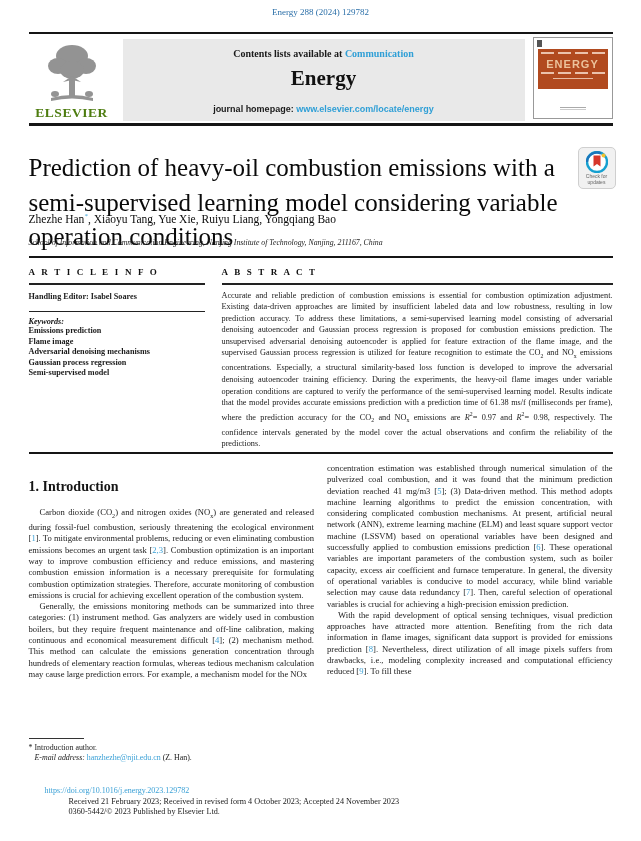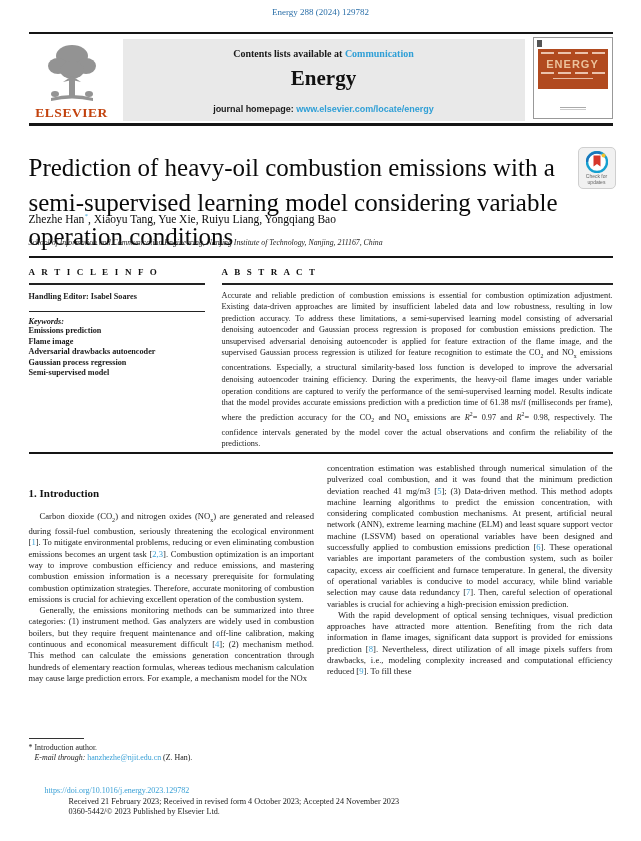--- a/index.html
+++ b/index.html
@@ -12,21 +12,21 @@
   .rule { position:absolute; left:14px; right:14px; background:#151515; }
 
   
   .citation { position:absolute; top:7px; left:0; right:0; text-align:center;
     font-size:9px; color:#2b6fa8; }
 
   
   .masthead { position:absolute; top:37px; left:14px; right:14px; height:84px; display:flex; }
   .logo-box { width:86px; display:flex; flex-direction:column; align-items:center; justify-content:flex-end; }
   .logo-box svg { display:block; }
-  .elsevier-word { font-size:13.5px; font-weight:bold; color:#c2410c; letter-spacing:0.5px; margin-top:1px; }
+  .elsevier-word { font-size:13.5px; font-weight:bold; color:#4d7c0f; letter-spacing:0.5px; margin-top:1px; }
   .banner { flex:1; background:#e9e9e9; margin:2px 8px 0 8px; text-align:center; padding-top:9px; height:82px; }
   .banner .line1 { font-size:10px; font-weight:bold; color:#1a1a1a; }
   .banner .line1 .sd { color:#2f9fd6; }
   .banner .jtitle { font-size:21px; font-weight:bold; margin-top:7px; color:#111; }
   .banner .line3 { font-family:"Liberation Sans", sans-serif; font-size:9px; font-weight:bold; margin-top:13px; color:#1a1a1a; }
   .banner .line3 .url { color:#2f9fd6; }
   .cover { width:80px; height:82px; border:1px solid #999; background:#fff; position:relative; }
   .cover .mini-mark { position:absolute; top:2px; left:3px; width:5px; height:7px; background:#555; }
   .cover .rust { position:absolute; top:11px; left:4px; right:4px; height:40px; background:#b14a1f; }
   .dashrow { display:flex; justify-content:space-between; padding:3px 3px 0 3px; }
@@ -57,21 +57,21 @@
   .hrule { height:1.5px; background:#222; margin:6px 0 5px 0; }
   .editor { font-size:8.2px; font-weight:600; color:#222; padding:2px 0 4px 0; }
   .kw-label { font-size:8.2px; font-style:italic; font-weight:600; margin-top:3px; }
   .kw { font-size:8.2px; font-weight:600; line-height:10.6px; color:#1a1a1a; }
   .abstract-text { font-size:8.25px; line-height:11.55px; text-align:justify; color:#1a1a1a; margin-top:2px; }
 
   
   .body-wrap { position:absolute; top:463px; left:14px; right:14px; display:flex; }
   .col { width:298px; }
   .col.left { margin-right:13px; }
-  .sec-title { font-size:11px; font-weight:bold; margin-top:24px; margin-bottom:12px; }
+  .sec-title { font-size:14px; font-weight:bold; margin-top:16px; margin-bottom:12px; }
   .para { font-size:8.6px; line-height:11.3px; text-align:justify; color:#1a1a1a; }
   .para.indent { text-indent:11px; }
   .para + .para { margin-top:0; }
 
   .seg-sub { vertical-align:sub; font-size:70%; }
   .seg-sup { vertical-align:super; font-size:70%; }
   .seg-italic { font-style:italic; }
   .seg-cite { color:#3aa0d6; }
   .seg-link { color:#3aa0d6; }
   .seg-authsup { color:#3aa0d6; vertical-align:super; font-size:62%; }
@@ -166,21 +166,21 @@
 
   <div class="info-wrap">
     <div class="info-left">
       <div class="sec-head">A R T I C L E   I N F O</div>
       <div class="hrule"></div>
       <div class="editor">Handling Editor: Isabel Soares</div>
       <div class="hrule"></div>
       <div class="kw-label">Keywords:</div>
       <div class="kw">Emissions prediction</div>
       <div class="kw">Flame image</div>
-      <div class="kw">Adversarial drawbacks autoencoder</div>
+      <div class="kw">Adversarial denoising mechanisms</div>
       <div class="kw">Gaussian process regression</div>
       <div class="kw">Semi-supervised model</div>
     </div>
     <div class="info-right">
       <div class="sec-head">A B S T R A C T</div>
       <div class="hrule"></div>
       <div class="abstract-text"><span>Accurate and reliable prediction of combustion emissions is essential for combustion optimization adjustment. Existing data-driven approaches are limited by insufficient labeled data and low robustness, resulting in low prediction accuracy. To address these limitations, a semi-supervised learning model consisting of adversarial denoising autoencoder and Gaussian process regression is proposed for combustion emissions prediction. The unsupervised adversarial denoising autoencoder is applied for feature extraction of the flame image, and the supervised Gaussian process regression is utilized for feature recognition to estimate the CO</span><span class="seg-sub">2</span><span> and NO</span><span class="seg-sub">x</span><span> emissions concentrations. Especially, a structural similarity-based loss function is developed to improve the adversarial denoising autoencoder training efficiency. During the experiments, the heavy-oil flame images under variable operation conditions are captured to verify the performance of the semi-supervised learning model. Results indicate that the model provides accurate emissions prediction with a prediction time of 61.38 ms/f (milliseconds per frame), where the prediction accuracy for the CO</span><span class="seg-sub">2</span><span> and NO</span><span class="seg-sub">x</span><span> emissions are </span><span class="seg-italic">R</span><span class="seg-sup">2</span><span>= 0.97 and </span><span class="seg-italic">R</span><span class="seg-sup">2</span><span>= 0.98, respectively. The confidence intervals generated by the model cover the actual observations and confirm the reliability of the predictions.</span></div>
     </div>
   </div>
 
@@ -194,21 +194,21 @@
     </div>
     <div class="col">
       <p class="para"><span>concentration estimation was established through numerical simulation of the pulverized coal combustion, and it was found that the minimum prediction deviation reached 41 mg/m3 [</span><span class="seg-cite">5</span><span>]; (3) Data-driven method. This method adopts machine learning algorithms to predict the emission concentration, with considering complicated combustion mechanisms. At present, artificial neural network (ANN), extreme learning machine (ELM) and least square support vector machine (LSSVM) based on operational variables have been designed and successfully applied to combustion emissions prediction [</span><span class="seg-cite">6</span><span>]. These operational variables are important parameters of the combustion system, such as boiler capacity, excess air coefficient and furnace temperature. In general, the diversity of operational variables is conducive to model accuracy, while blind variable selection may cause data redundancy [</span><span class="seg-cite">7</span><span>]. Then, careful selection of operational variables is crucial for achieving a high-precision emission prediction.</span></p>
       <p class="para indent"><span>With the rapid development of optical sensing techniques, visual prediction approaches have attracted more attention. Benefiting from the rich data information in flame images, significant data support is provided for emissions prediction [</span><span class="seg-cite">8</span><span>]. Nevertheless, direct utilization of all image pixels suffers from drawbacks, i.e., modeling complexity increased and computational efficiency reduced [</span><span class="seg-cite">9</span><span>]. To fill these</span></p>
     </div>
   </div>
 
   <div class="footnote">
     <div class="snip"></div>
     <div class="fn-line">* Introduction author.</div>
-    <div class="fn-line email"><span class="seg-italic">E-mail through: </span><span class="seg-link">hanzhezhe@njit.edu.cn</span><span> (Z. Han).</span></div>
+    <div class="fn-line email"><span class="seg-italic">E-mail address: </span><span class="seg-link">hanzhezhe@njit.edu.cn</span><span> (Z. Han).</span></div>
   </div>
 
   <div class="footer">
     <div class="doi">https://doi.org/10.1016/j.energy.2023.129782</div>
     <div class="meta">Received 21 February 2023; Received in revised form 4 October 2023; Accepted 24 November 2023</div>
     <div class="meta">0360-5442/© 2023 Published by Elsevier Ltd.</div>
   </div>
 
 </div>
 

